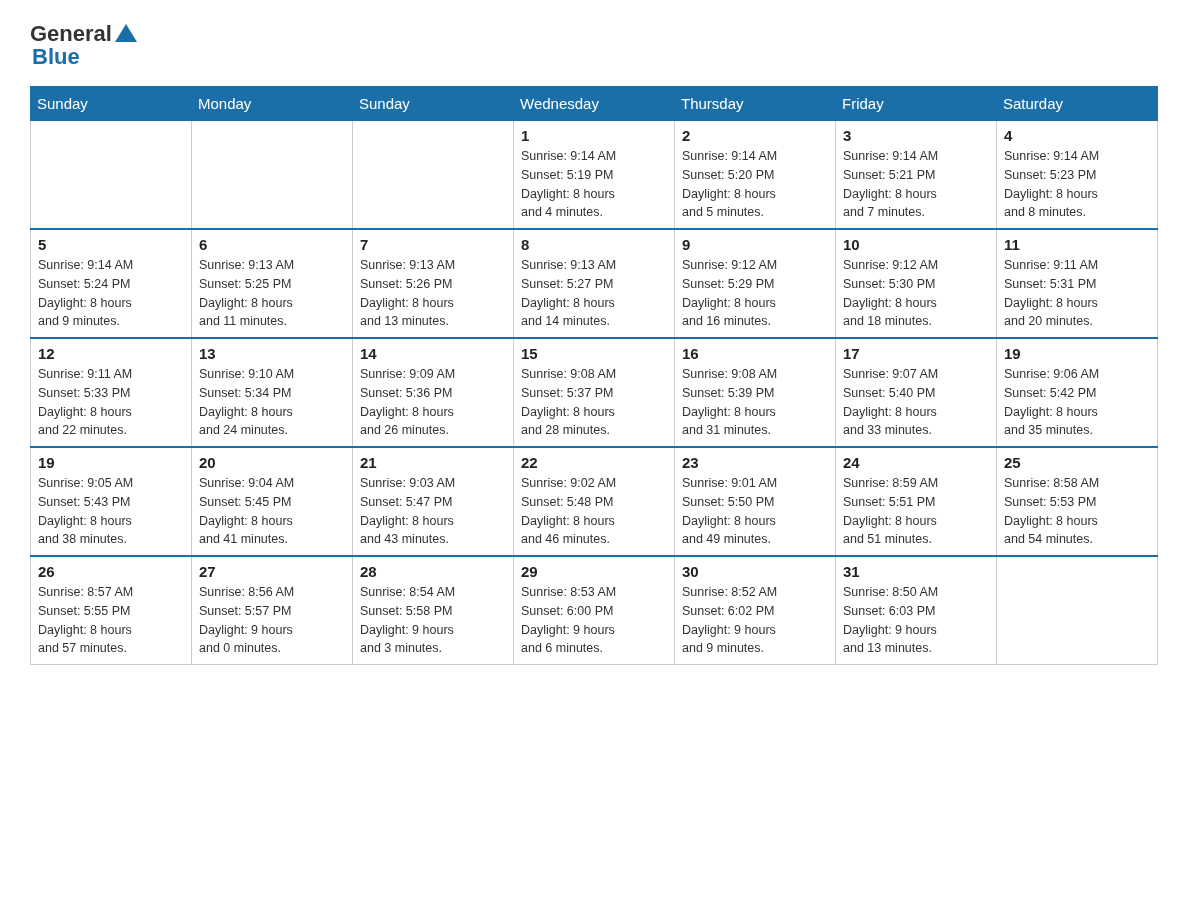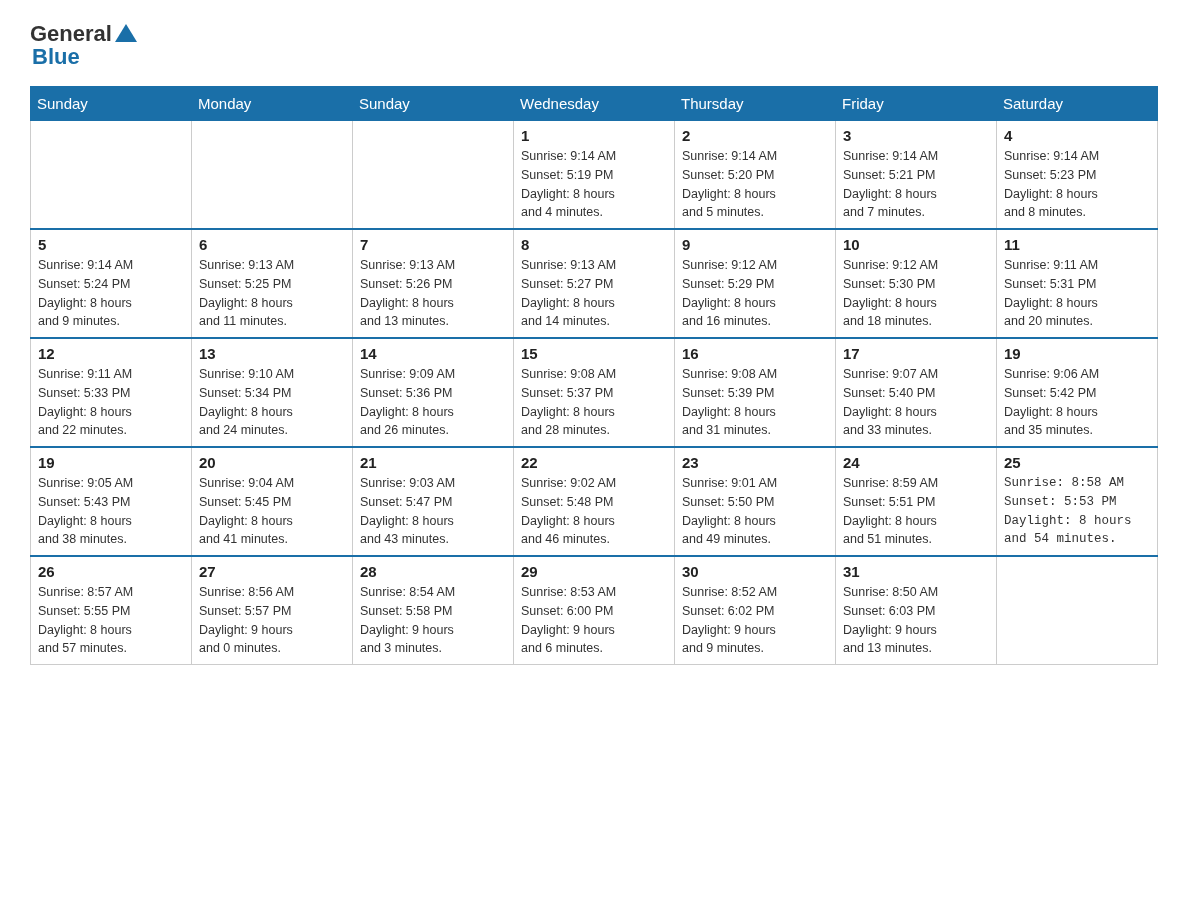--- a/index.html
+++ b/index.html
@@ -293,21 +293,21 @@
         </td>
         <td>
           <span class="day-num">24</span>
           <div class="day-info" style="white-space: pre-line;">Sunrise: 8:59 AM
 Sunset: 5:51 PM
 Daylight: 8 hours
 and 51 minutes.</div>
         </td>
         <td>
           <span class="day-num">25</span>
-          <div class="day-info" style="white-space: pre-line; font-family: Liberation Mono, monospace;">Sunrise: 8:58 AM
+          <div class="day-info" style="white-space: pre-line;">Sunrise: 8:58 AM
 Sunset: 5:53 PM
 Daylight: 8 hours
 and 54 minutes.</div>
         </td>
       </tr>
       <tr>
         <td>
           <span class="day-num">26</span>
           <div class="day-info" style="white-space: pre-line;">Sunrise: 8:57 AM
 Sunset: 5:55 PM

